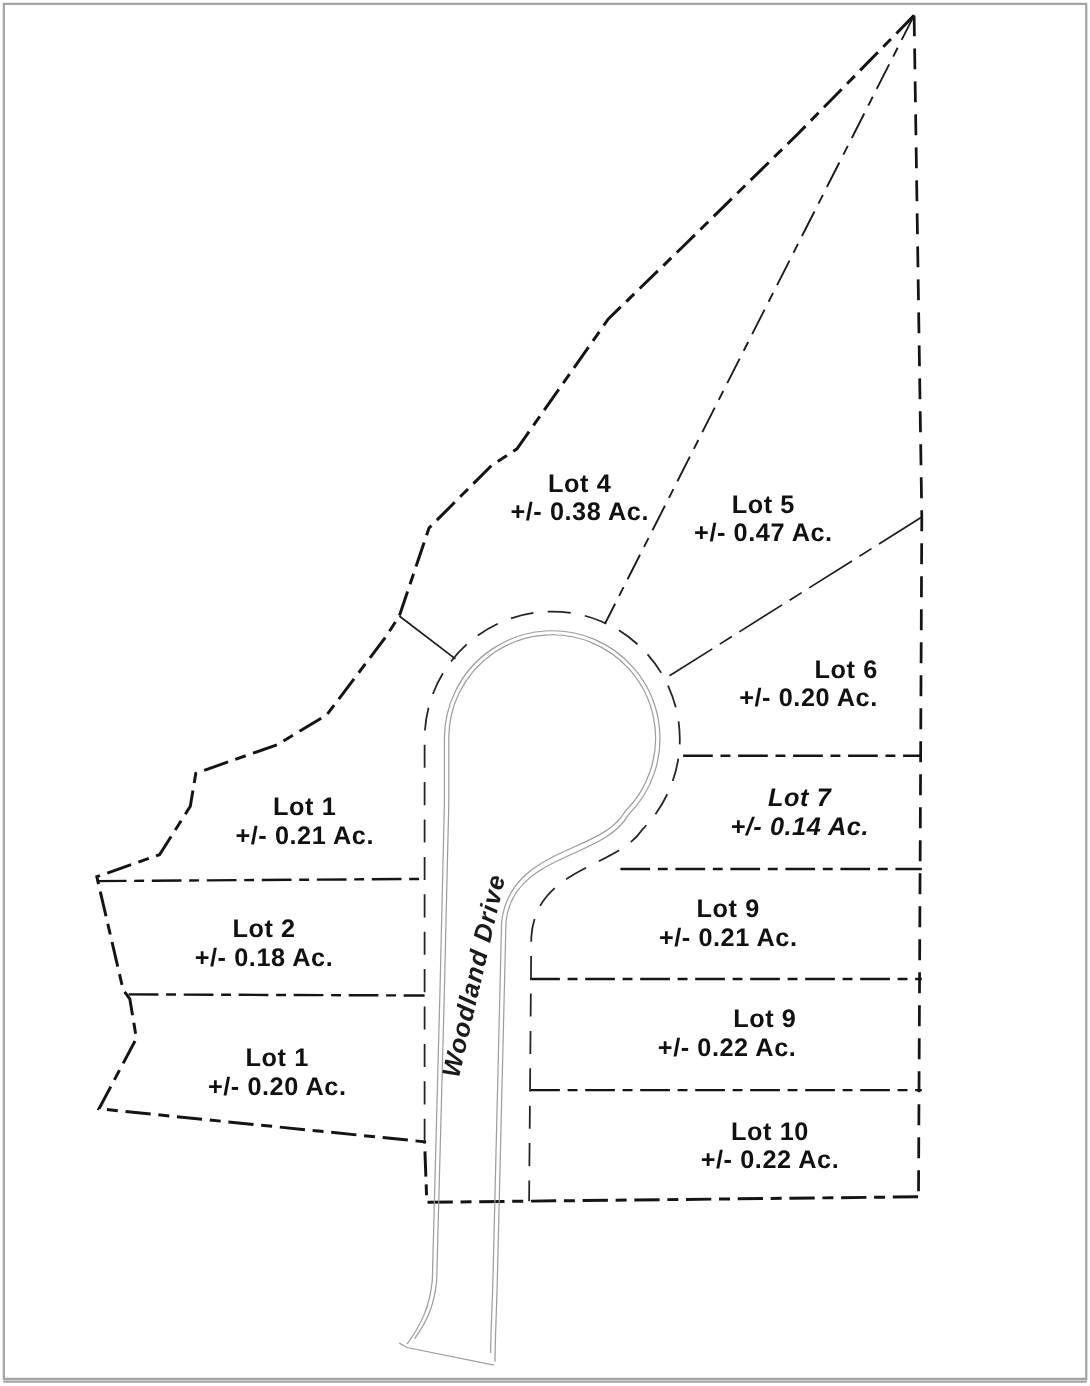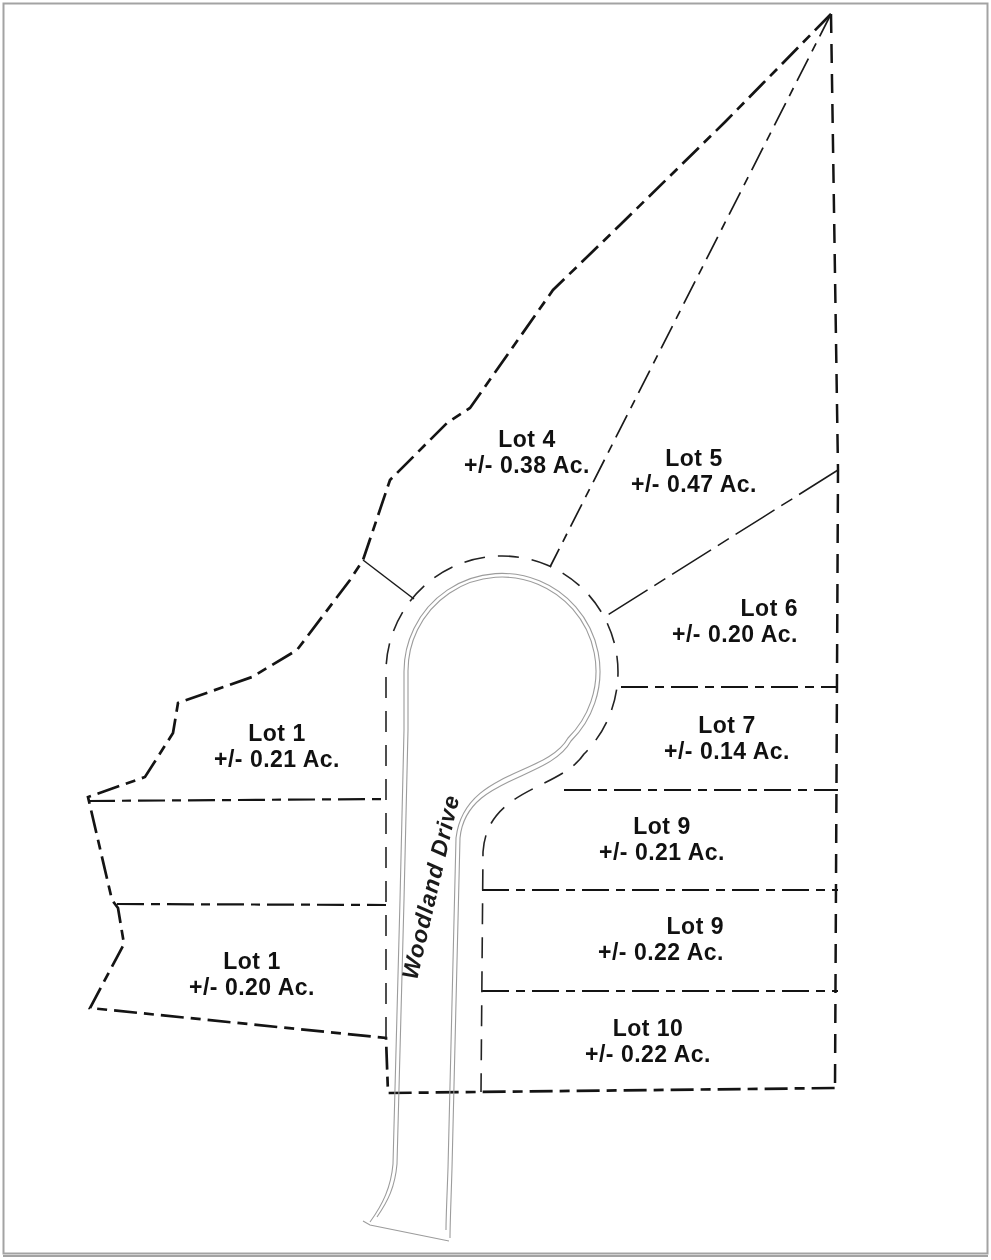--- a/index.html
+++ b/index.html
@@ -90,48 +90,52 @@
     <path class="pave" d="M 377,1217 C 388,1201 395,1187 397,1164 L 404,900 L 408,730 L 408,672
          A 94 94 0 1 1 568,738
          C 547,776 464,770 456,838 L 448,1168 C 447,1198 446,1216 446,1230"></path>
     <path class="pave" d="M 363,1221 L 370,1225 L 449,1241"></path>
   </svg>
 
   <div class="lot-label" style="left:252px;top:962px;margin-top:12px;">
     <div>Lot 1</div>
     <div>+/- 0.20 Ac.</div>
   </div>
+  <div class="lot-label" style="left:240px;top:857px;">
+    <div>Lot 2</div>
+    <div>+/- 0.18 Ac.</div>
+  </div>
   <div class="lot-label" style="left:277px;top:746px;">
     <div>Lot 1</div>
     <div>+/- 0.21 Ac.</div>
   </div>
   <div class="lot-label" style="left:527px;top:452px;">
     <div>Lot 4</div>
     <div>+/- 0.38 Ac.</div>
   </div>
   <div class="lot-label" style="left:694px;top:471px;">
     <div>Lot 5</div>
     <div>+/- 0.47 Ac.</div>
   </div>
   <div class="lot-label" style="left:735px;top:621px;text-align:right;">
     <div>Lot 6</div>
     <div>+/- 0.20 Ac.</div>
   </div>
-  <div class="lot-label" style="left:727px;top:738px;">
+  <div class="lot-label" style="left:727px;top:738px;font-style:italic;">
     <div>Lot 7</div>
     <div>+/- 0.14 Ac.</div>
   </div>
   <div class="lot-label" style="left:662px;top:839px;">
     <div>Lot 9</div>
     <div>+/- 0.21 Ac.</div>
   </div>
   <div class="lot-label" style="left:661px;top:939px;text-align:right;">
     <div>Lot 9</div>
     <div>+/- 0.22 Ac.</div>
   </div>
-  <div class="lot-label" style="left:648px;top:1041px;">
+  <div class="lot-label" style="left:700px;top:1041px;">
     <div>Lot 10</div>
     <div>+/- 0.22 Ac.</div>
   </div>
 
   <div class="road-label">Woodland Drive</div>
 
 </div>
 
 </body></html>

